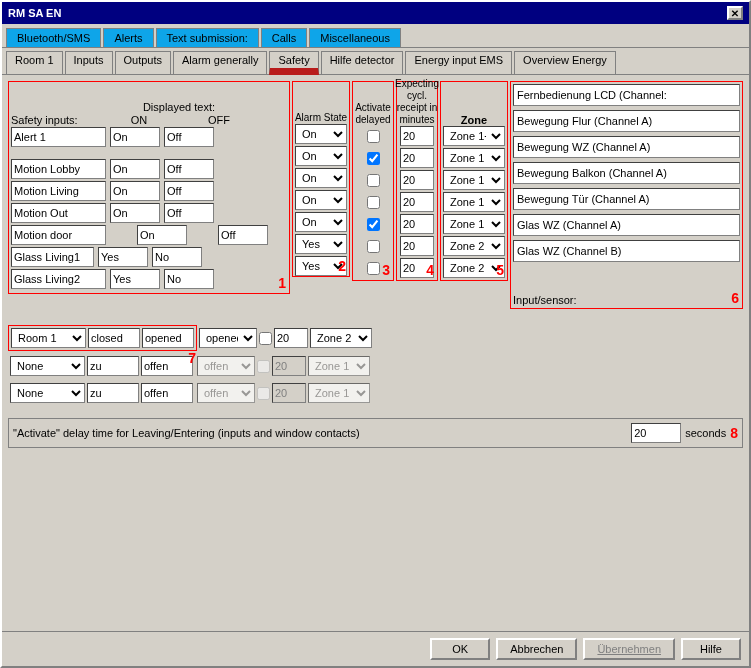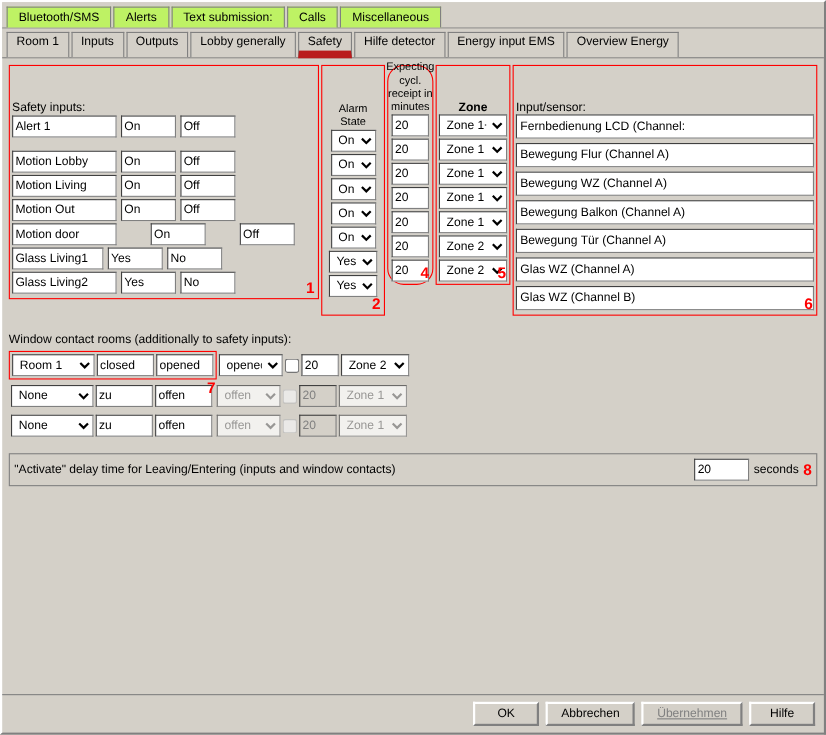--- a/index.html
+++ b/index.html
@@ -53,21 +53,21 @@
       display: flex;
       background: #d4d0c8;
       border-bottom: 1px solid #808080;
       padding: 4px 4px 0 4px;
       flex-shrink: 0;
     }
     .tab {
       padding: 3px 10px;
       border: 1px solid #808080;
       border-bottom: none;
-      background: #bef264;
+      background: #0ea5e9;
       cursor: pointer;
       margin-right: 2px;
       font-size: 11px;
       white-space: nowrap;
     }
     .tab-bar-second {
       display: flex;
       background: #d4d0c8;
       border-bottom: 1px solid #808080;
       padding: 3px 4px 0 4px;
@@ -167,49 +167,60 @@
       border-top-color: #404040;
       border-left-color: #404040;
       font-size: 11px;
     }
   </style>
 </head>
 <body>
 
 <div class="window">
 
+  <div class="title-bar">
+    <span class="title-bar-text">RM SA EN</span>
+    <button class="title-bar-close">✕</button>
+  </div>
 
   <div class="tab-bar-top">
     <div class="tab">Bluetooth/SMS</div>
     <div class="tab">Alerts</div>
     <div class="tab">Text submission:</div>
     <div class="tab">Calls</div>
     <div class="tab">Miscellaneous</div>
   </div>
 
   <div class="tab-bar-second">
     <div class="tab2">Room 1</div>
     <div class="tab2">Inputs</div>
     <div class="tab2">Outputs</div>
-    <div class="tab2">Lobby generally</div>
+    <div class="tab2">Alarm generally</div>
     <div class="tab2 active">Safety</div>
     <div class="tab2">Hilfe detector</div>
     <div class="tab2">Energy input EMS</div>
     <div class="tab2">Overview Energy</div>
   </div>
 
   <div class="content">
     <div style="display:flex; height:100%; flex-direction:column; gap:4px;">
 
       <div style="display:flex; gap:2px; align-items:flex-start;">
 
         <div class="red-box" style="width:282px; padding:2px;">
 
           <div style="display:flex; align-items:flex-end; height:42px; margin-bottom:1px;">
             <div style="width:98px; font-size:11px;">Safety inputs:</div>
+            <div style="margin-left:5px; display:flex; flex-direction:column; align-items:center;">
+              <div style="font-size:11px; margin-bottom:1px;">Displayed text:</div>
+              <div style="display:flex; gap:30px;">
+                <span style="font-size:11px; width:50px; text-align:center;">ON</span>
+                <span style="font-size:11px; width:50px; text-align:center;">OFF</span>
+              </div>
+            </div>
           </div>
 
           <div style="display:flex;align-items:center;margin-bottom:12px;height:20px;">
             <input type="text" style="width: 95px;" value="Alert 1">
             <input type="text" style="width: 50px; margin-left: 4px;" value="On">
             <input type="text" style="width: 50px; margin-left: 4px;" value="Off">
           </div>
           <div style="display:flex;align-items:center;margin-bottom:2px;height:20px;">
             <input type="text" style="width: 95px;" value="Motion Lobby">
             <input type="text" style="width: 50px; margin-left: 4px;" value="On">
@@ -236,21 +247,21 @@
             <input type="text" style="width: 50px; margin-left: 4px;" value="No">
           </div>
           <div style="display:flex;align-items:center;margin-bottom:2px;height:20px;">
             <input type="text" style="width: 95px;" value="Glass Living2">
             <input type="text" style="width: 50px; margin-left: 4px;" value="Yes">
             <input type="text" style="width: 50px; margin-left: 4px;" value="No">
           </div>
           <span class="num-label" style="position:absolute;bottom:2px;right:3px;">1</span>
         </div>
 
-        <div class="red-box" style="width:58px; padding:16px;">
+        <div class="red-box" style="width:58px; padding:0;">
           <div style="height:42px; display:flex; align-items:flex-end; justify-content:center;">
             <div style="font-size:10px; text-align:center; line-height:1.2;">
               <span>Alarm State</span>
             </div>
           </div>
           <div style="display:flex;flex-direction:column;gap:2px;">
             <div style="height:20px;display:flex;align-items:center;justify-content:center;">
                 <select style="width:52px;"><option>On</option></select>
               </div>
             <div style="height:20px;display:flex;align-items:center;justify-content:center;">
@@ -268,22 +279,53 @@
             <div style="height:20px;display:flex;align-items:center;justify-content:center;">
                 <select style="width:52px;"><option>Yes</option></select>
               </div>
             <div style="height:20px;display:flex;align-items:center;justify-content:center;">
                 <select style="width:52px;"><option>Yes</option></select>
               </div>
           </div>
           <span class="num-label" style="position:absolute;bottom:2px;right:3px;">2</span>
         </div>
 
-
-        <div class="red-box" style="width:42px; padding:2px;border-radius:15px;">
+        <div class="red-box" style="width:42px; padding:2px;">
+          <div style="height:42px; display:flex; align-items:flex-end; justify-content:center;">
+            <div style="font-size:10px; text-align:center; line-height:1.2;">
+              <span>Activate delayed</span>
+            </div>
+          </div>
+          <div style="display:flex;flex-direction:column;gap:2px;align-items:center;">
+            <div style="height:20px;display:flex;align-items:center;justify-content:center;">
+                <input type="checkbox" style="">
+              </div>
+            <div style="height:20px;display:flex;align-items:center;justify-content:center;">
+                <input type="checkbox" checked="" style="">
+              </div>
+            <div style="height:20px;display:flex;align-items:center;justify-content:center;">
+                <input type="checkbox" style="">
+              </div>
+            <div style="height:20px;display:flex;align-items:center;justify-content:center;">
+                <input type="checkbox" style="">
+              </div>
+            <div style="height:20px;display:flex;align-items:center;justify-content:center;">
+                <input type="checkbox" checked="" style="">
+              </div>
+            <div style="height:20px;display:flex;align-items:center;justify-content:center;">
+                <input type="checkbox" style="">
+              </div>
+            <div style="height:20px;display:flex;align-items:center;justify-content:center;">
+                <input type="checkbox" style="">
+              </div>
+          </div>
+          <span class="num-label" style="position:absolute;bottom:2px;right:3px;">3</span>
+        </div>
+
+        <div class="red-box" style="width:42px; padding:2px;">
           <div style="height:42px; display:flex; align-items:flex-end; justify-content:center;">
             <div style="font-size:10px; text-align:center; line-height:1.2;">
               <span>Expecting cycl. receipt in minutes</span>
             </div>
           </div>
           <div style="display:flex;flex-direction:column;gap:2px;align-items:center;">
             <div style="height:20px;display:flex;align-items:center;">
                 <input type="text" style="width: 34px;" value="20">
               </div>
             <div style="height:20px;display:flex;align-items:center;">
@@ -332,40 +374,39 @@
                 <select style="width:62px;"><option>Zone 2</option></select>
               </div>
             <div style="height:20px;display:flex;align-items:center;">
                 <select style="width:62px;"><option>Zone 2</option></select>
               </div>
           </div>
           <span class="num-label" style="position:absolute;bottom:2px;right:3px;">5</span>
         </div>
 
         <div class="red-box" style="flex:1; padding:2px; min-width:0;">
-          <div style="height:42px; display:flex; align-items:flex-end;">
-            <div style="font-size:11px;">Input/sensor:</div>
-          </div>
           <div style="display:flex;flex-direction:column;gap:2px;">
             <div class="input-sensor-item">Fernbedienung LCD  (Channel:</div>
             <div class="input-sensor-item">Bewegung Flur  (Channel A)</div>
             <div class="input-sensor-item">Bewegung WZ  (Channel A)</div>
             <div class="input-sensor-item">Bewegung Balkon  (Channel A)</div>
             <div class="input-sensor-item">Bewegung Tür  (Channel A)</div>
             <div class="input-sensor-item">Glas WZ  (Channel A)</div>
             <div class="input-sensor-item">Glas WZ  (Channel B)</div>
           </div>
+          <div style="height:42px; display:flex; align-items:flex-end;">
+            <div style="font-size:11px;">Input/sensor:</div>
+          </div>
           <span class="num-label" style="position:absolute;bottom:2px;right:3px;">6</span>
         </div>
       </div>
 
       <div style="height:8px;"></div>
 
       <div style="position:relative;">
-        <div style="font-size:11px; margin-bottom:4px;">Window contact rooms (additionally to safety inputs):</div>
 
         <div style="display:flex; align-items:center; gap:2px; margin-bottom:3px;">
           <div class="red-box" style="display:flex;align-items:center;gap:2px;padding:2px; position:relative;">
             <select style="width:75px;"><option>Room 1</option></select>
             <input type="text" style="width: 52px;" value="closed">
             <input type="text" style="width: 52px;" value="opened">
             <span class="num-label" style="position:absolute;bottom:-16px;right:0px;">7</span>
           </div>
           <select style="width:58px;"><option>opened</option></select>
           <input type="checkbox" style="">

